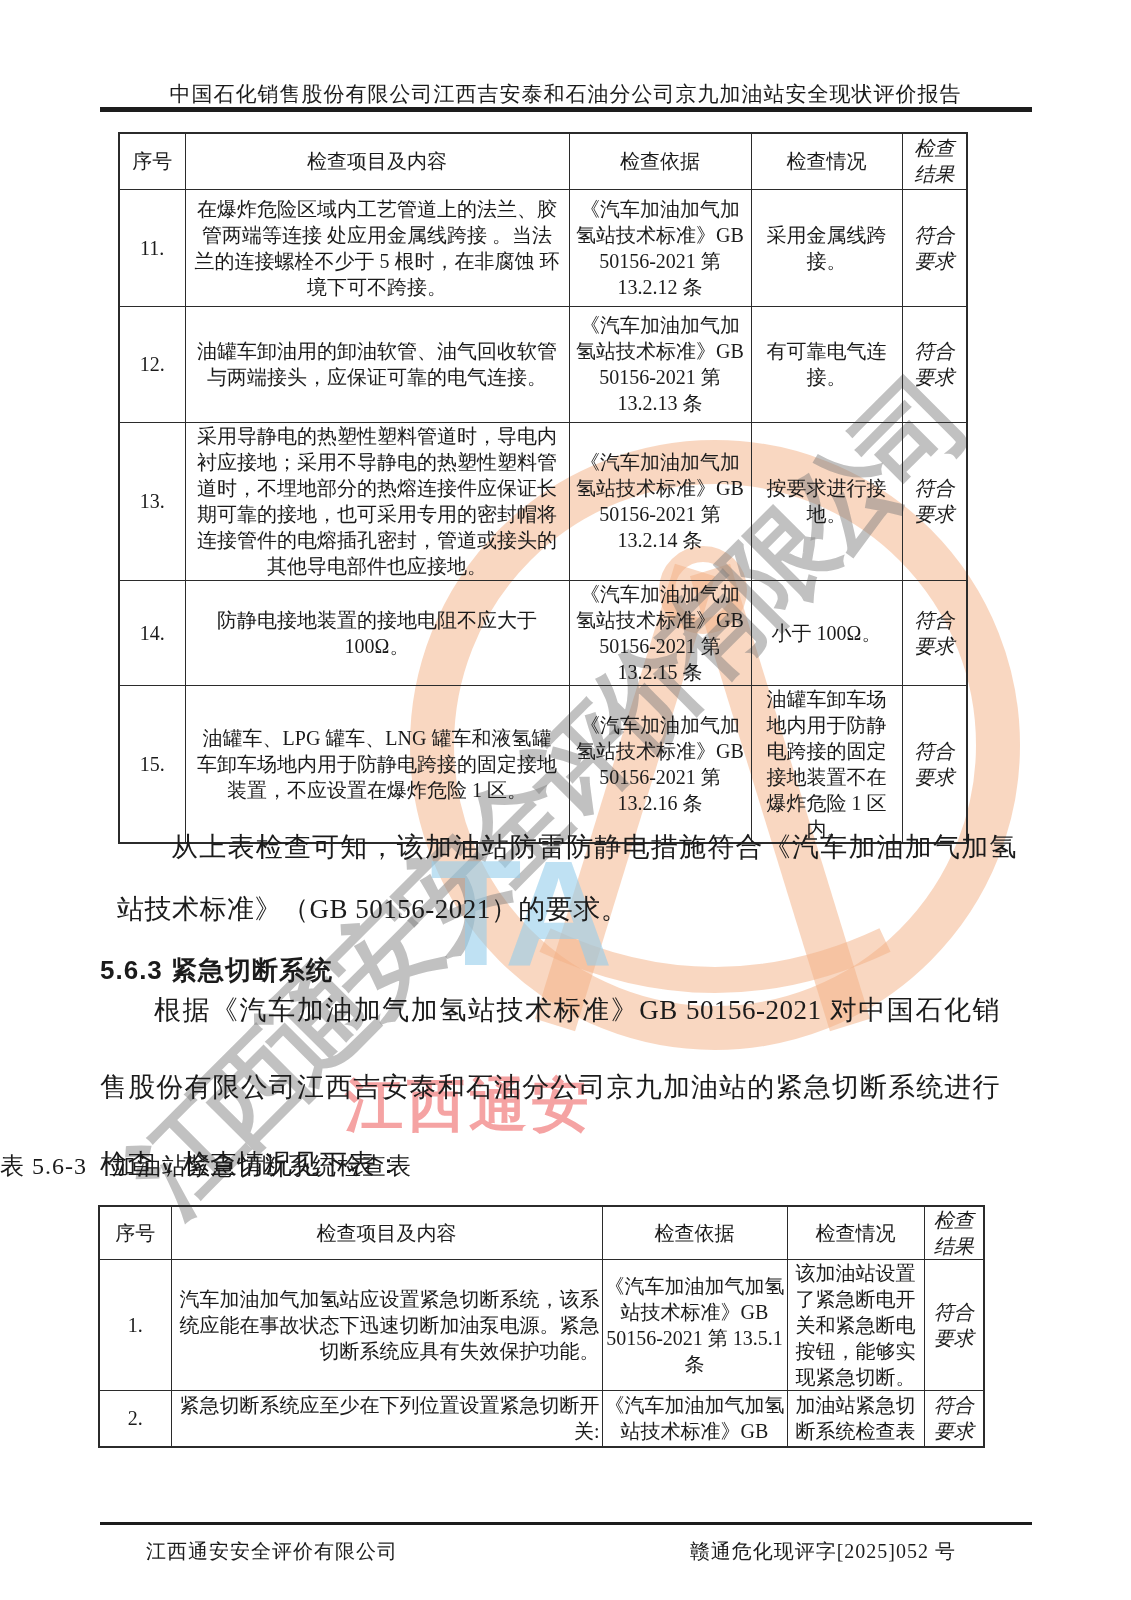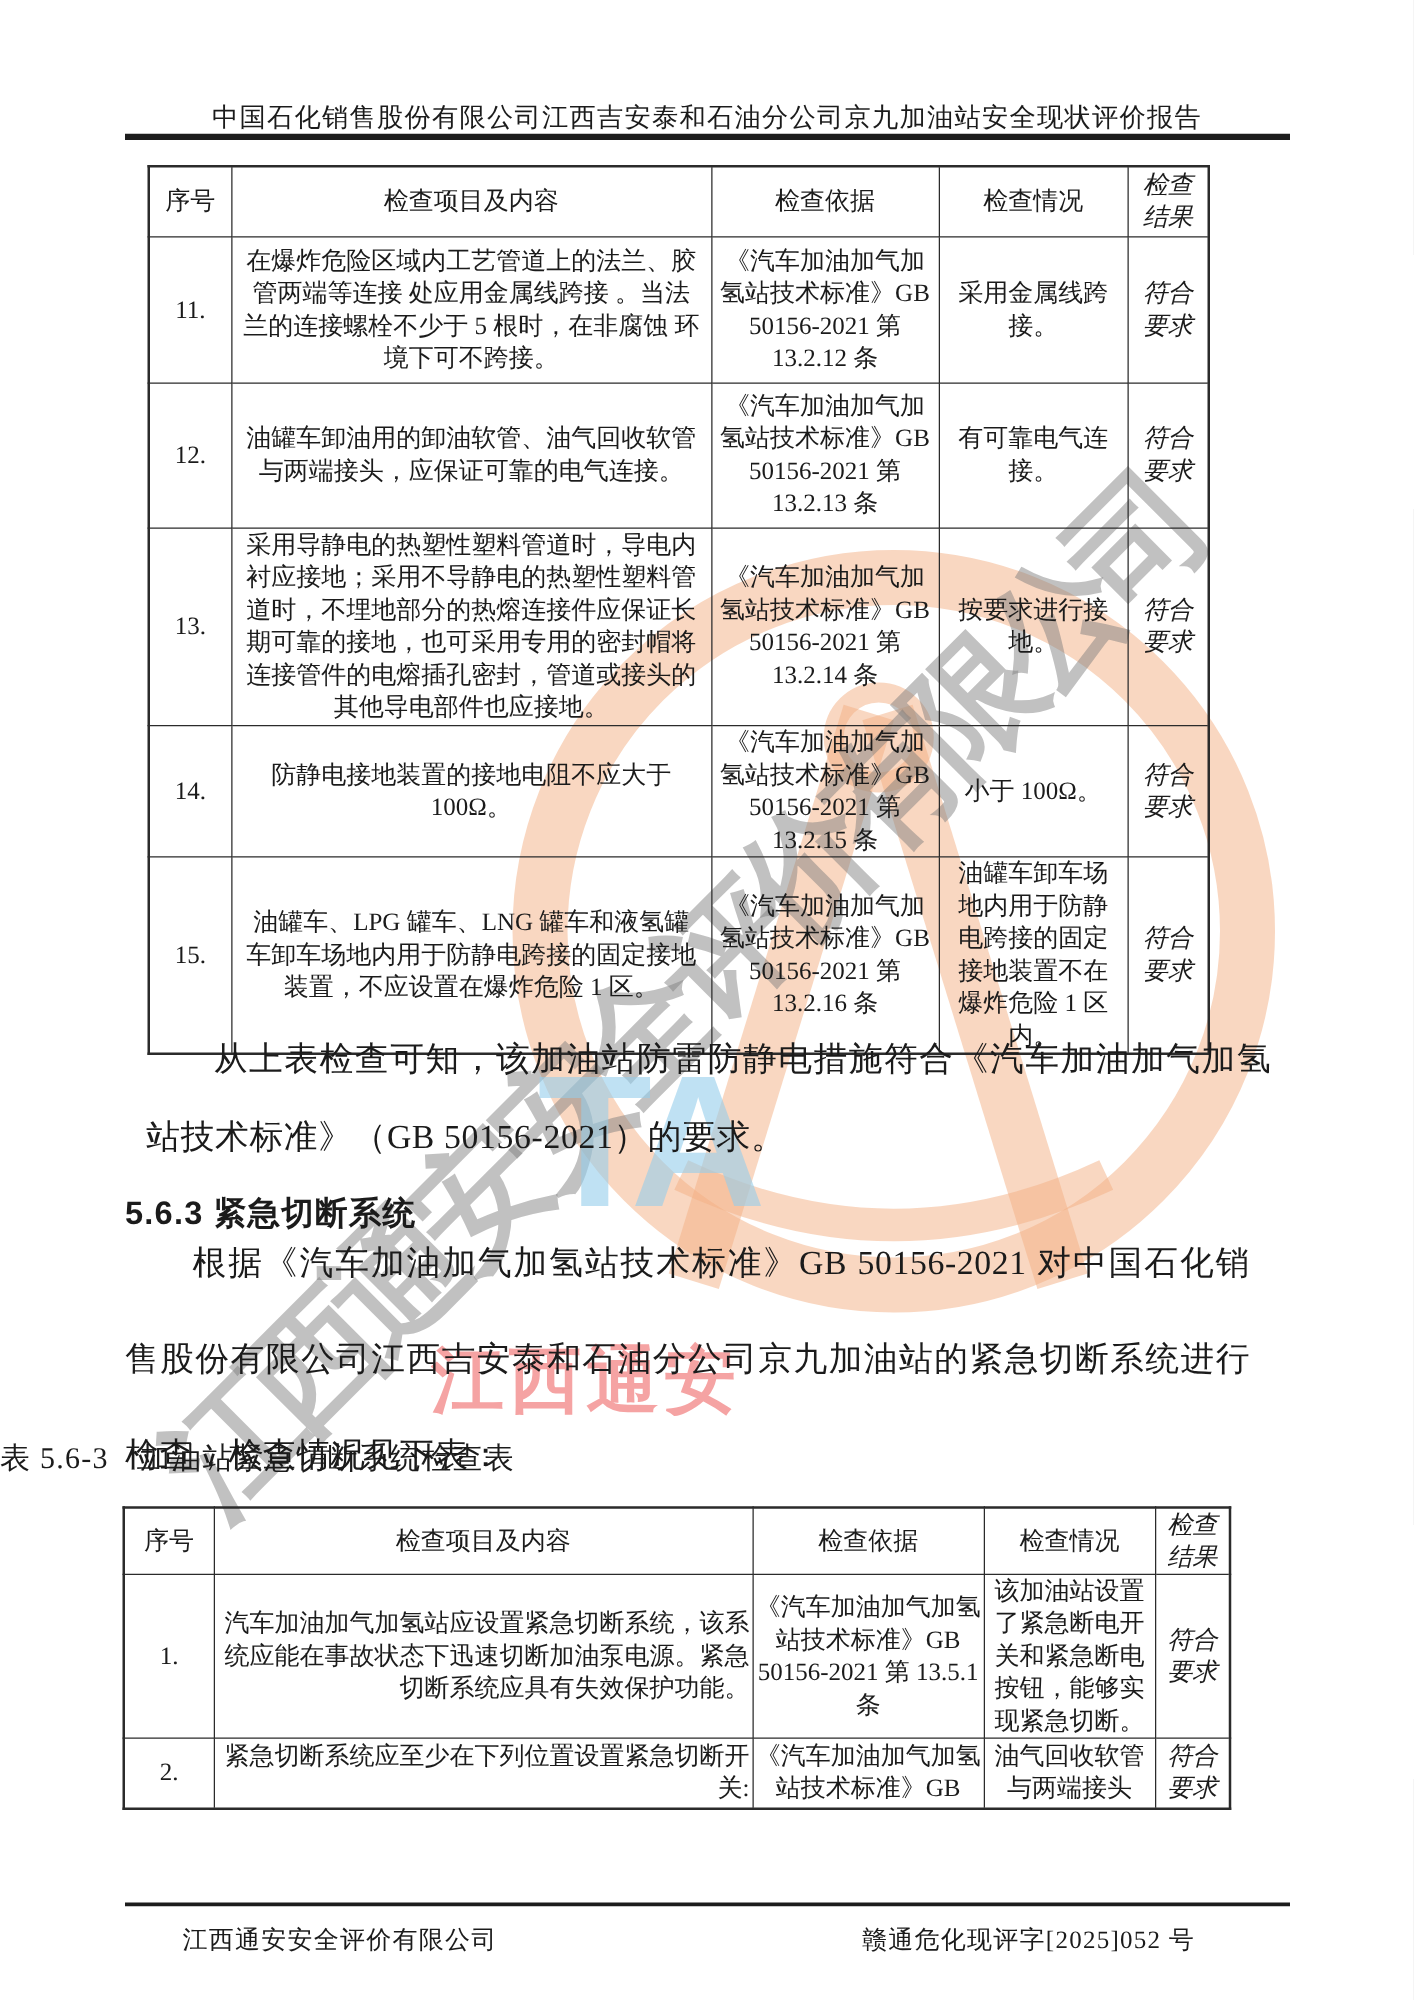--- a/index.html
+++ b/index.html
@@ -151,21 +151,21 @@
           <td>1.</td>
           <td class="c-item">汽车加油加气加氢站应设置紧急切断系统，该系统应能在事故状态下迅速切断加油泵电源。紧急切断系统应具有失效保护功能。</td>
           <td class="c-basis">《汽车加油加气加氢站技术标准》GB 50156-2021 第 13.5.1 条</td>
           <td>该加油站设置了紧急断电开关和紧急断电按钮，能够实现紧急切断。</td>
           <td class="c-res">符合要求</td>
         </tr>
         <tr style="height:56px;">
           <td>2.</td>
           <td class="c-item">紧急切断系统应至少在下列位置设置紧急切断开关:</td>
           <td class="c-basis">《汽车加油加气加氢站技术标准》GB</td>
-          <td>油气回收软管与两端接头</td>
+          <td>加油站紧急切断系统检查表</td>
           <td class="c-res">符合要求</td>
         </tr>
       </tbody>
     </table>
 
     <div class="footer-rule"></div>
     <div class="footer-left">江西通安安全评价有限公司</div>
     <div class="footer-right">赣通危化现评字[2025]052 号</div>
   </div>
 </div>

